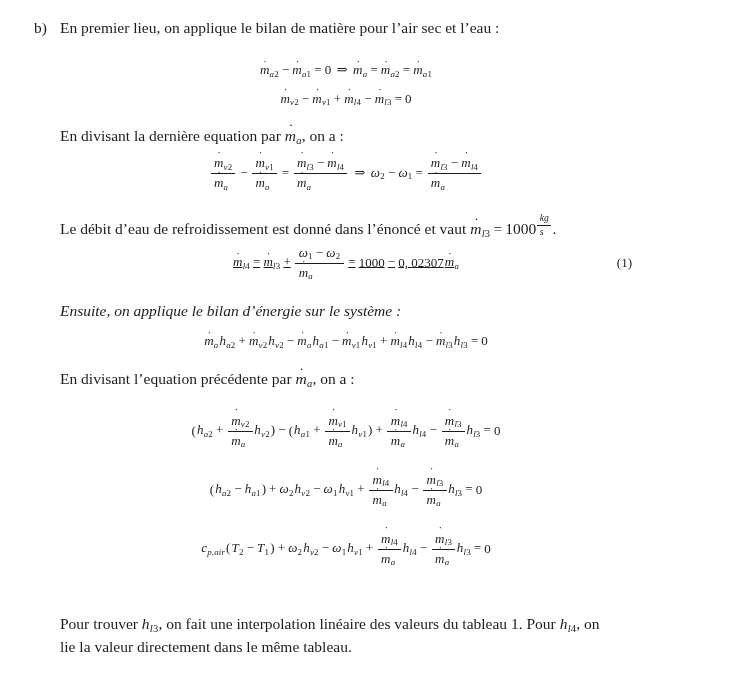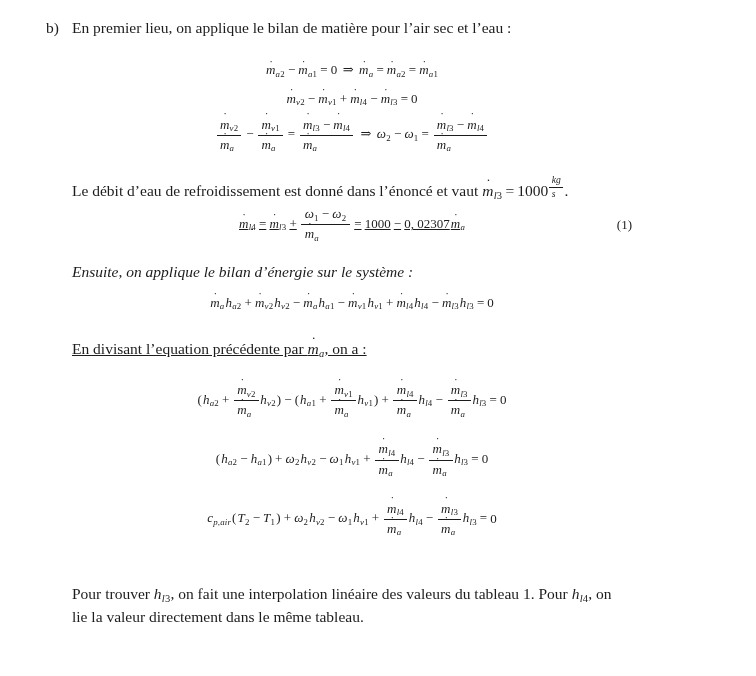--- a/index.html
+++ b/index.html
@@ -6,21 +6,21 @@
   html,body{margin:0;padding:0;}
   body{
     width:756px;height:676px;background:#ffffff;color:#1c1c1c;
     font-family:"Liberation Serif","DejaVu Serif",serif;
     overflow:hidden;
   }
   .doc{
     position:relative;
     box-sizing:border-box;
     width:668px;height:676px;
-    padding:17px 36px 0 46px;
+    padding:17px 36px 0 34px;
     font-size:15.5px;
     line-height:1.45;
   }
   
   .para{margin:0;}
   .para.indent{margin-left:26px;}
   .plabel{display:inline-block;width:26px;}
   
   .eq{margin-left:26px;text-align:center;font-size:13px;line-height:1.55;}
   .eq-row{position:relative;}
@@ -28,21 +28,21 @@
   #e5 .eq-row + .eq-row{margin-top:22px;}
   .eq-tag{position:absolute;right:0;top:50%;transform:translateY(-50%);font-style:normal;}
   
   #e1{margin-top:21px;}
   #p2{margin-top:15px;}
   #e2{margin-top:7px;}
   #p3{margin-top:21px;}
   #e3{margin-top:3px;text-decoration:underline;}
   #p4{margin-top:18px;font-style:italic;}
   #e4{margin-top:9px;}
-  #p5{margin-top:24px;text-decoration:underline;}
+  #p5{margin-top:16px;}
   #e5{margin-top:21px;}
   #p6{margin-top:45px;}
   
   .mi{font-style:italic;position:relative;}
   .mr{font-style:normal;}
   .mo{margin:0 0.24em;font-style:normal;}
   .mo.wide{margin:0 0.42em;}
   .atom + .atom{margin-left:0.08em;}
   .dot::after{
     content:"\02D9";
@@ -69,20 +69,21 @@
 </style>
 </head>
 <body>
 
 <div class="doc">
     <div class="para" id="p1"><span class="plabel">b)</span><span class="ptext">En premier lieu, on applique le bilan de matière pour l’air sec et l’eau :</span></div>
     <div class="eq" id="e1">
       <div class="eq-row"><span class="atom"><span class="mi dot">m</span><span class="sub"><span class="si">a</span><span class="sr">2</span></span></span><span class="mo">−</span><span class="atom"><span class="mi dot">m</span><span class="sub"><span class="si">a</span><span class="sr">1</span></span></span><span class="mo">=</span><span class="atom"><span class="mr">0</span></span><span class="mo wide">⇒</span><span class="atom"><span class="mi dot">m</span><span class="sub"><span class="si">a</span></span></span><span class="mo">=</span><span class="atom"><span class="mi dot">m</span><span class="sub"><span class="si">a</span><span class="sr">2</span></span></span><span class="mo">=</span><span class="atom"><span class="mi dot">m</span><span class="sub"><span class="si">a</span><span class="sr">1</span></span></span></div>
       <div class="eq-row"><span class="atom"><span class="mi dot">m</span><span class="sub"><span class="si">v</span><span class="sr">2</span></span></span><span class="mo">−</span><span class="atom"><span class="mi dot">m</span><span class="sub"><span class="si">v</span><span class="sr">1</span></span></span><span class="mo">+</span><span class="atom"><span class="mi dot">m</span><span class="sub"><span class="si">l</span><span class="sr">4</span></span></span><span class="mo">−</span><span class="atom"><span class="mi dot">m</span><span class="sub"><span class="si">l</span><span class="sr">3</span></span></span><span class="mo">=</span><span class="atom"><span class="mr">0</span></span></div>
     </div>
+    <div class="para indent" id="p2"><span class="ptext">En divisant la dernière equation par </span><span class="im"><span class="atom"><span class="mi dot">m</span><span class="sub"><span class="si">a</span></span></span></span><span class="ptext">, on a :</span></div>
     <div class="eq" id="e2">
       <div class="eq-row"><span class="frac"><span class="num"><span class="atom"><span class="mi dot">m</span><span class="sub"><span class="si">v</span><span class="sr">2</span></span></span></span><span class="den"><span class="atom"><span class="mi dot">m</span><span class="sub"><span class="si">a</span></span></span></span></span><span class="mo">−</span><span class="frac"><span class="num"><span class="atom"><span class="mi dot">m</span><span class="sub"><span class="si">v</span><span class="sr">1</span></span></span></span><span class="den"><span class="atom"><span class="mi dot">m</span><span class="sub"><span class="si">a</span></span></span></span></span><span class="mo">=</span><span class="frac"><span class="num"><span class="atom"><span class="mi dot">m</span><span class="sub"><span class="si">l</span><span class="sr">3</span></span></span><span class="mo">−</span><span class="atom"><span class="mi dot">m</span><span class="sub"><span class="si">l</span><span class="sr">4</span></span></span></span><span class="den"><span class="atom"><span class="mi dot">m</span><span class="sub"><span class="si">a</span></span></span></span></span><span class="mo wide">⇒</span><span class="atom"><span class="mi">ω</span><span class="sub"><span class="sr">2</span></span></span><span class="mo">−</span><span class="atom"><span class="mi">ω</span><span class="sub"><span class="sr">1</span></span></span><span class="mo">=</span><span class="frac"><span class="num"><span class="atom"><span class="mi dot">m</span><span class="sub"><span class="si">l</span><span class="sr">3</span></span></span><span class="mo">−</span><span class="atom"><span class="mi dot">m</span><span class="sub"><span class="si">l</span><span class="sr">4</span></span></span></span><span class="den"><span class="atom"><span class="mi dot">m</span><span class="sub"><span class="si">a</span></span></span></span></span></div>
     </div>
     <div class="para indent" id="p3"><span class="ptext">Le débit d’eau de refroidissement est donné dans l’énoncé et vaut </span><span class="im"><span class="atom"><span class="mi dot">m</span><span class="sub"><span class="si">l</span><span class="sr">3</span></span></span><span class="mo">=</span><span class="atom"><span class="mr">1000</span></span><span class="frac"><span class="num"><span class="atom"><span class="mi">kg</span></span></span><span class="den"><span class="atom"><span class="mi">s</span></span></span></span></span><span class="ptext">.</span></div>
     <div class="eq" id="e3">
       <div class="eq-row"><span class="atom"><span class="mi dot">m</span><span class="sub"><span class="si">l</span><span class="sr">4</span></span></span><span class="mo">=</span><span class="atom"><span class="mi dot">m</span><span class="sub"><span class="si">l</span><span class="sr">3</span></span></span><span class="mo">+</span><span class="frac"><span class="num"><span class="atom"><span class="mi">ω</span><span class="sub"><span class="sr">1</span></span></span><span class="mo">−</span><span class="atom"><span class="mi">ω</span><span class="sub"><span class="sr">2</span></span></span></span><span class="den"><span class="atom"><span class="mi dot">m</span><span class="sub"><span class="si">a</span></span></span></span></span><span class="mo">=</span><span class="atom"><span class="mr">1000</span></span><span class="mo">−</span><span class="atom"><span class="mr">0, 02307</span></span><span class="atom"><span class="mi dot">m</span><span class="sub"><span class="si">a</span></span></span><span class="eq-tag">(1)</span></div>
     </div>
     <div class="para indent" id="p4"><span class="ptext">Ensuite, on applique le bilan d’énergie sur le système :</span></div>
     <div class="eq" id="e4">
       <div class="eq-row"><span class="atom"><span class="mi dot">m</span><span class="sub"><span class="si">a</span></span></span><span class="atom"><span class="mi">h</span><span class="sub"><span class="si">a</span><span class="sr">2</span></span></span><span class="mo">+</span><span class="atom"><span class="mi dot">m</span><span class="sub"><span class="si">v</span><span class="sr">2</span></span></span><span class="atom"><span class="mi">h</span><span class="sub"><span class="si">v</span><span class="sr">2</span></span></span><span class="mo">−</span><span class="atom"><span class="mi dot">m</span><span class="sub"><span class="si">a</span></span></span><span class="atom"><span class="mi">h</span><span class="sub"><span class="si">a</span><span class="sr">1</span></span></span><span class="mo">−</span><span class="atom"><span class="mi dot">m</span><span class="sub"><span class="si">v</span><span class="sr">1</span></span></span><span class="atom"><span class="mi">h</span><span class="sub"><span class="si">v</span><span class="sr">1</span></span></span><span class="mo">+</span><span class="atom"><span class="mi dot">m</span><span class="sub"><span class="si">l</span><span class="sr">4</span></span></span><span class="atom"><span class="mi">h</span><span class="sub"><span class="si">l</span><span class="sr">4</span></span></span><span class="mo">−</span><span class="atom"><span class="mi dot">m</span><span class="sub"><span class="si">l</span><span class="sr">3</span></span></span><span class="atom"><span class="mi">h</span><span class="sub"><span class="si">l</span><span class="sr">3</span></span></span><span class="mo">=</span><span class="atom"><span class="mr">0</span></span></div>

